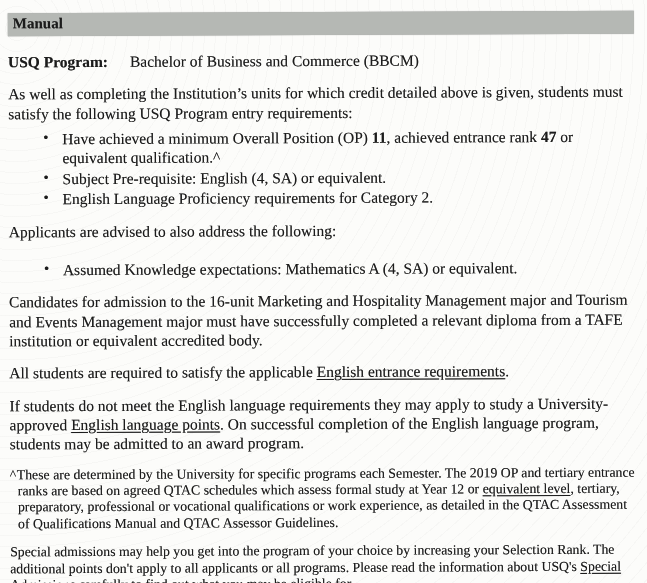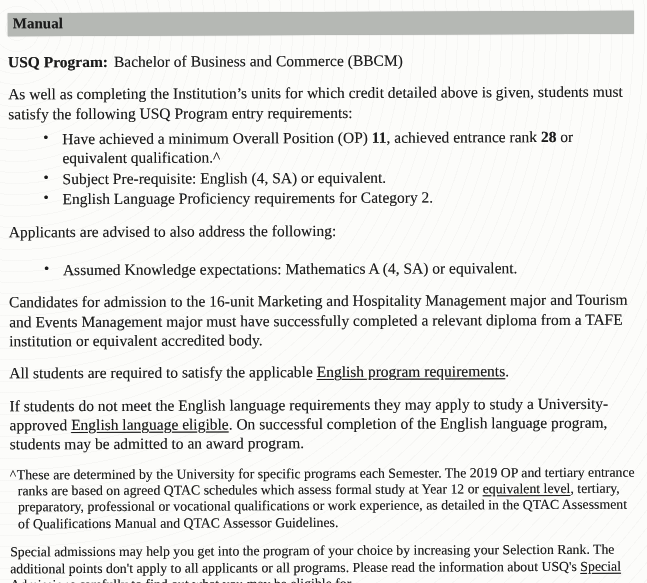--- a/index.html
+++ b/index.html
@@ -28,21 +28,21 @@
     padding: 1px 5px 3px 5px;
     margin: 2px 2px 16px 0;
     font-weight: bold;
     font-size: 15px;
     box-shadow: 0 0 1px rgba(90,90,90,0.6);
   }
   .program-line {
     margin: 0 0 13px 0;
   }
   .program-line strong {
-    margin-right: 6px;
+    margin-right: 22px;
   }
   .para {
     margin: 0 0 13px 0;
   }
   .para.tight {
     margin-bottom: 6px;
   }
   .para.after-list {
     margin-bottom: 18px;
   }
@@ -92,34 +92,34 @@
 
 <div class="page">
 
   <div class="section-bar"><span>Manual</span></div>
 
   <p class="program-line"><strong>USQ Program:</strong><span>Bachelor of Business and Commerce (BBCM)</span></p>
 
   <p class="para tight">As well as completing the Institution’s units for which credit detailed above is given, students must satisfy the following USQ Program entry requirements:</p>
 
   <ul class="bullets">
-    <li class="bullet-item"><span>Have achieved a minimum Overall Position (OP) </span><strong>11</strong><span>, achieved entrance rank </span><strong>28</strong><span> or equivalent qualification.</span><span class="fn-marker">^</span></li>
+    <li class="bullet-item"><span>Have achieved a minimum Overall Position (OP) </span><strong>11</strong><span>, achieved entrance rank </span><strong>47</strong><span> or equivalent qualification.</span><span class="fn-marker">^</span></li>
     <li class="bullet-item">Subject Pre-requisite: English (4, SA) or equivalent.</li>
     <li class="bullet-item">English Language Proficiency requirements for Category 2.</li>
   </ul>
 
   <p class="para after-list">Applicants are advised to also address the following:</p>
 
   <ul class="bullets single">
     <li class="bullet-item">Assumed Knowledge expectations: Mathematics A (4, SA) or equivalent.</li>
   </ul>
 
   <p class="para">Candidates for admission to the 16-unit Marketing and Hospitality Management major and Tourism and Events Management major must have successfully completed a relevant diploma from a TAFE institution or equivalent accredited body.</p>
 
-  <p class="para"><span>All students are required to satisfy the applicable </span><span class="u">English program requirements</span><span>.</span></p>
+  <p class="para"><span>All students are required to satisfy the applicable </span><span class="u">English entrance requirements</span><span>.</span></p>
 
-  <p class="para"><span>If students do not meet the English language requirements they may apply to study a University-approved </span><span class="u">English language eligible</span><span>. On successful completion of the English language program, students may be admitted to an award program.</span></p>
+  <p class="para"><span>If students do not meet the English language requirements they may apply to study a University-approved </span><span class="u">English language points</span><span>. On successful completion of the English language program, students may be admitted to an award program.</span></p>
 
   <p class="para small footnote"><span class="fn-marker">^</span><span>These are determined by the University for specific programs each Semester. The 2019 OP and tertiary entrance ranks are based on agreed QTAC schedules which assess formal study at Year 12 or </span><span class="u">equivalent level</span><span>, tertiary, preparatory, professional or vocational qualifications or work experience, as detailed in the QTAC Assessment of Qualifications Manual and QTAC Assessor Guidelines.</span></p>
 
   <p class="para small special-para"><span>Special admissions may help you get into the program of your choice by increasing your Selection Rank. The additional points don't apply to all applicants or all programs. Please read the information about USQ's </span><span class="u">Special Admissions</span><span> carefully to find out what you may be eligible for.</span></p>
 
 </div>
 
 </body></html>

